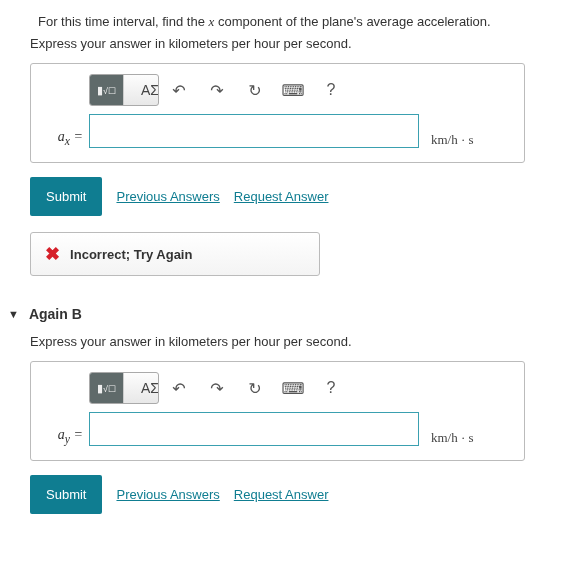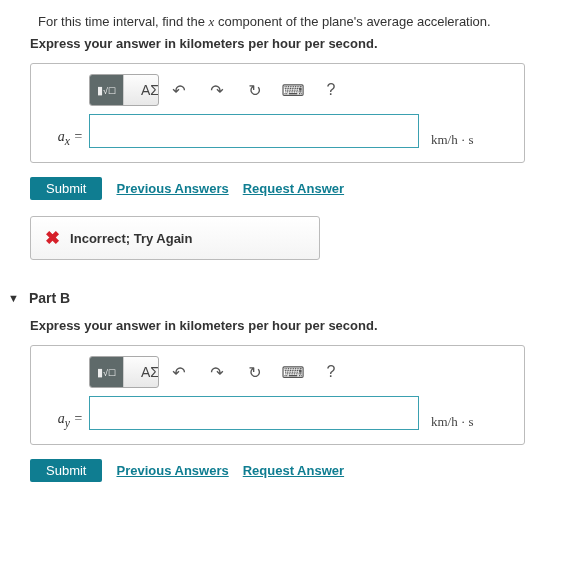--- a/index.html
+++ b/index.html
@@ -1,34 +1,34 @@
 <!DOCTYPE html>
 <html><head>
 <meta charset="utf-8">
 <style>
   * { box-sizing: border-box; margin: 0; padding: 0; }
   body { font-family: Arial, Helvetica, sans-serif; font-size: 13px; color: #333; background: #fff; width: 563px; }
   .section { padding: 8px 0 0 30px; }
   .prompt { margin: 6px 0 6px 8px; color: #333; }
   .italic-var { font-style: italic; font-family: "Times New Roman", serif; }
-  .instruction { font-weight: bold; margin-bottom: 12px; }
+  .instruction { font-weight: normal; margin-bottom: 12px; }
   .answer-box { border: 1px solid #bbb; border-radius: 3px; padding: 10px 14px 14px 14px; width: 495px; }
   .toolbar { display: flex; align-items: center; gap: 2px; margin-left: 44px; margin-bottom: 8px; }
   .tool-group { display: flex; border: 1px solid #aaa; border-radius: 3px; overflow: hidden; background: linear-gradient(#fdfdfd,#e8e8e8); }
   .tool-btn { width: 34px; height: 30px; display: flex; align-items: center; justify-content: center; cursor: pointer; border-right: 1px solid #ccc; font-size: 14px; color: #444; }
   .tool-btn:last-child { border-right: none; padding-left: 27px; }
   .tool-dark { background: #5f6a6a; color: #eee; }
   .tool-single { width: 36px; height: 30px; display:flex; align-items:center; justify-content:center; cursor:pointer; color:#555; font-size:16px; }
   .input-row { display: flex; align-items: flex-end; gap: 6px; }
   .var-label { font-family: "Times New Roman", serif; font-style: italic; font-size: 14px; width: 38px; text-align: right; }
   .answer-input { flex: 0 0 330px; height: 34px; border: 1px solid #3aa0b0; background:#fff; padding: 4px 6px; font-size: 14px; outline: none; }
   .unit { font-family: Liberation Serif, serif; font-size: 13px; color: #444; margin-left: 6px; }
   .action-row { margin: 14px 0 0 0; display: flex; align-items: center; gap: 14px; }
-  .submit-btn { background: #0f7d91; color: #fff; border: none; padding: 4px 16px; font-size: 13px; cursor: pointer; border-radius: 2px; }
-  .link { color: #0f7d91; text-decoration: underline; font-weight: bold; font-size: 13px; cursor: pointer; text-align: right; }
+  .submit-btn { background: #0f7d91; color: #fff; border: none; padding: 12px 16px; font-size: 13px; cursor: pointer; border-radius: 2px; }
+  .link { color: #0f7d91; text-decoration: underline; font-weight: normal; font-size: 13px; cursor: pointer; text-align: right; }
   .feedback { margin-top: 16px; border: 1px solid #bbb; border-radius: 3px; padding: 10px 14px; width: 290px; display: flex; align-items: center; gap: 10px; background: linear-gradient(#fff,#f4f4f4); }
   .x-icon { color: #d6202a; font-size: 18px; font-weight: bold; }
   .feedback-text { font-weight: bold; color: #333; }
   .part-header { display: flex; align-items: center; gap: 10px; margin: 30px 0 4px 8px; cursor: pointer; }
   .caret { font-size: 11px; color: #333; }
   .part-title { font-weight: bold; font-size: 14px; }
   .space-bottom { height: 12px; }
 </style>
 </head>
 <body>
@@ -69,21 +69,21 @@
   </div>
 
   <div class="feedback">
     <span class="x-icon">✖</span>
     <span class="feedback-text">Incorrect; Try Again</span>
   </div>
 </div>
 
 <div class="part-header">
   <span class="caret">▼</span>
-  <span class="part-title">Part B</span>
+  <span class="part-title">Again B</span>
 </div>
 
 <div class="section">
   <p class="instruction">Express your answer in kilometers per hour per second.</p>
 
   <div class="answer-box">
     <div class="toolbar">
       <div class="tool-group">
         <div class="tool-btn tool-dark">
           <span style="font-size:11px;">▮<span style="font-size:9px;">√☐</span></span>

